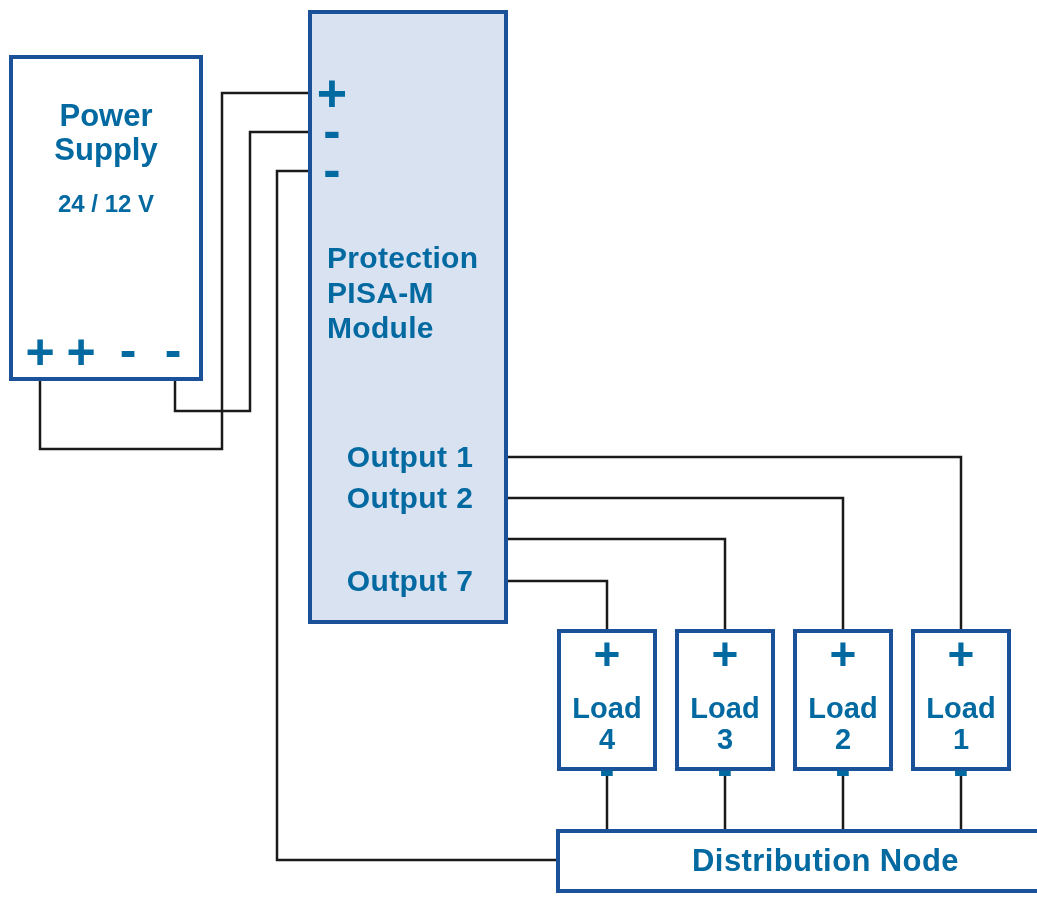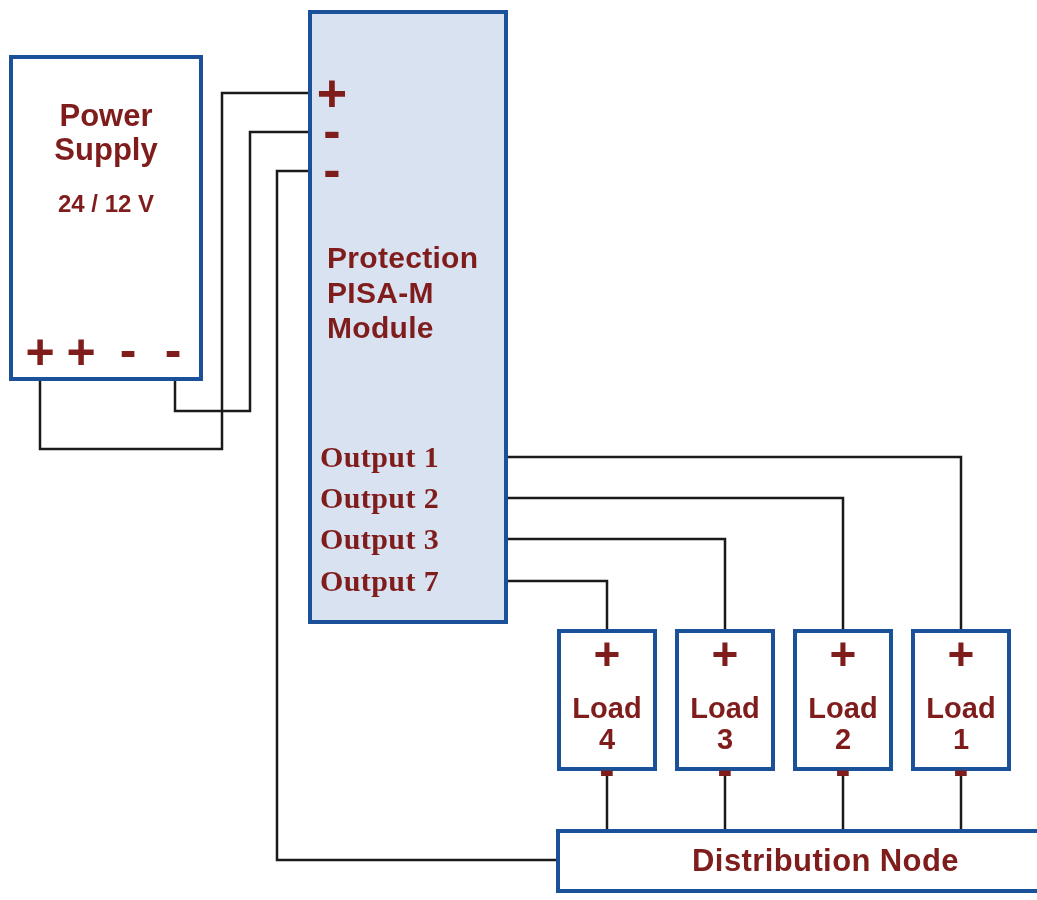--- a/index.html
+++ b/index.html
@@ -7,21 +7,21 @@
     padding: 0;
     background: #ffffff;
     font-family: "Liberation Sans", sans-serif;
   }
   .canvas {
     position: relative;
     width: 1037px;
     height: 900px;
     background: #ffffff;
     overflow: hidden;
-    color: #7f1d1d;
+    color: #0369a1;
   }
   svg.wires {
     position: absolute;
     left: 0; top: 0;
     width: 1037px; height: 900px;
   }
   svg.wires polyline {
     fill: none;
     stroke: #1a1a1a;
     stroke-width: 2.5;
@@ -70,25 +70,24 @@
   .module-name {
     position: absolute;
     left: 15px; top: 226px;
     font-size: 30px; line-height: 35px; font-weight: bold;
     letter-spacing: 0.3px;
   }
   .out {
     position: absolute;
     right: 4px;
     width: 180px;
-    text-align: left;
+    text-align: center;
     font-size: 30px; line-height: 34px; font-weight: bold;
     letter-spacing: 0.4px;
     white-space: nowrap;
-    font-family: Liberation Serif, serif;
   }
   .out1 { top: 426px; }
   .out2 { top: 467px; }
   .out3 { top: 508px; }
   .out4 { top: 550px; }
   
   .load {
     top: 629px; width: 100px; height: 142px;
     display: flex;
     flex-direction: column;
@@ -148,21 +147,20 @@
     <span class="term m-plus">+</span>
     <span class="term m-minus1">-</span>
     <span class="term m-minus2">-</span>
     <div class="module-name">
       <div>Protection</div>
       <div>PISA-M</div>
       <div>Module</div>
     </div>
     <div class="out out1">Output 1</div>
     <div class="out out2">Output 2</div>
-    <div class="out out3">Output 3</div>
     <div class="out out4">Output 7</div>
   </div>
 
   <div class="box load load-4">
     <span class="plus">+</span>
     <span class="name">Load</span>
     <span class="num">4</span>
     <span class="minus">-</span>
   </div>
   <div class="box load load-3">

